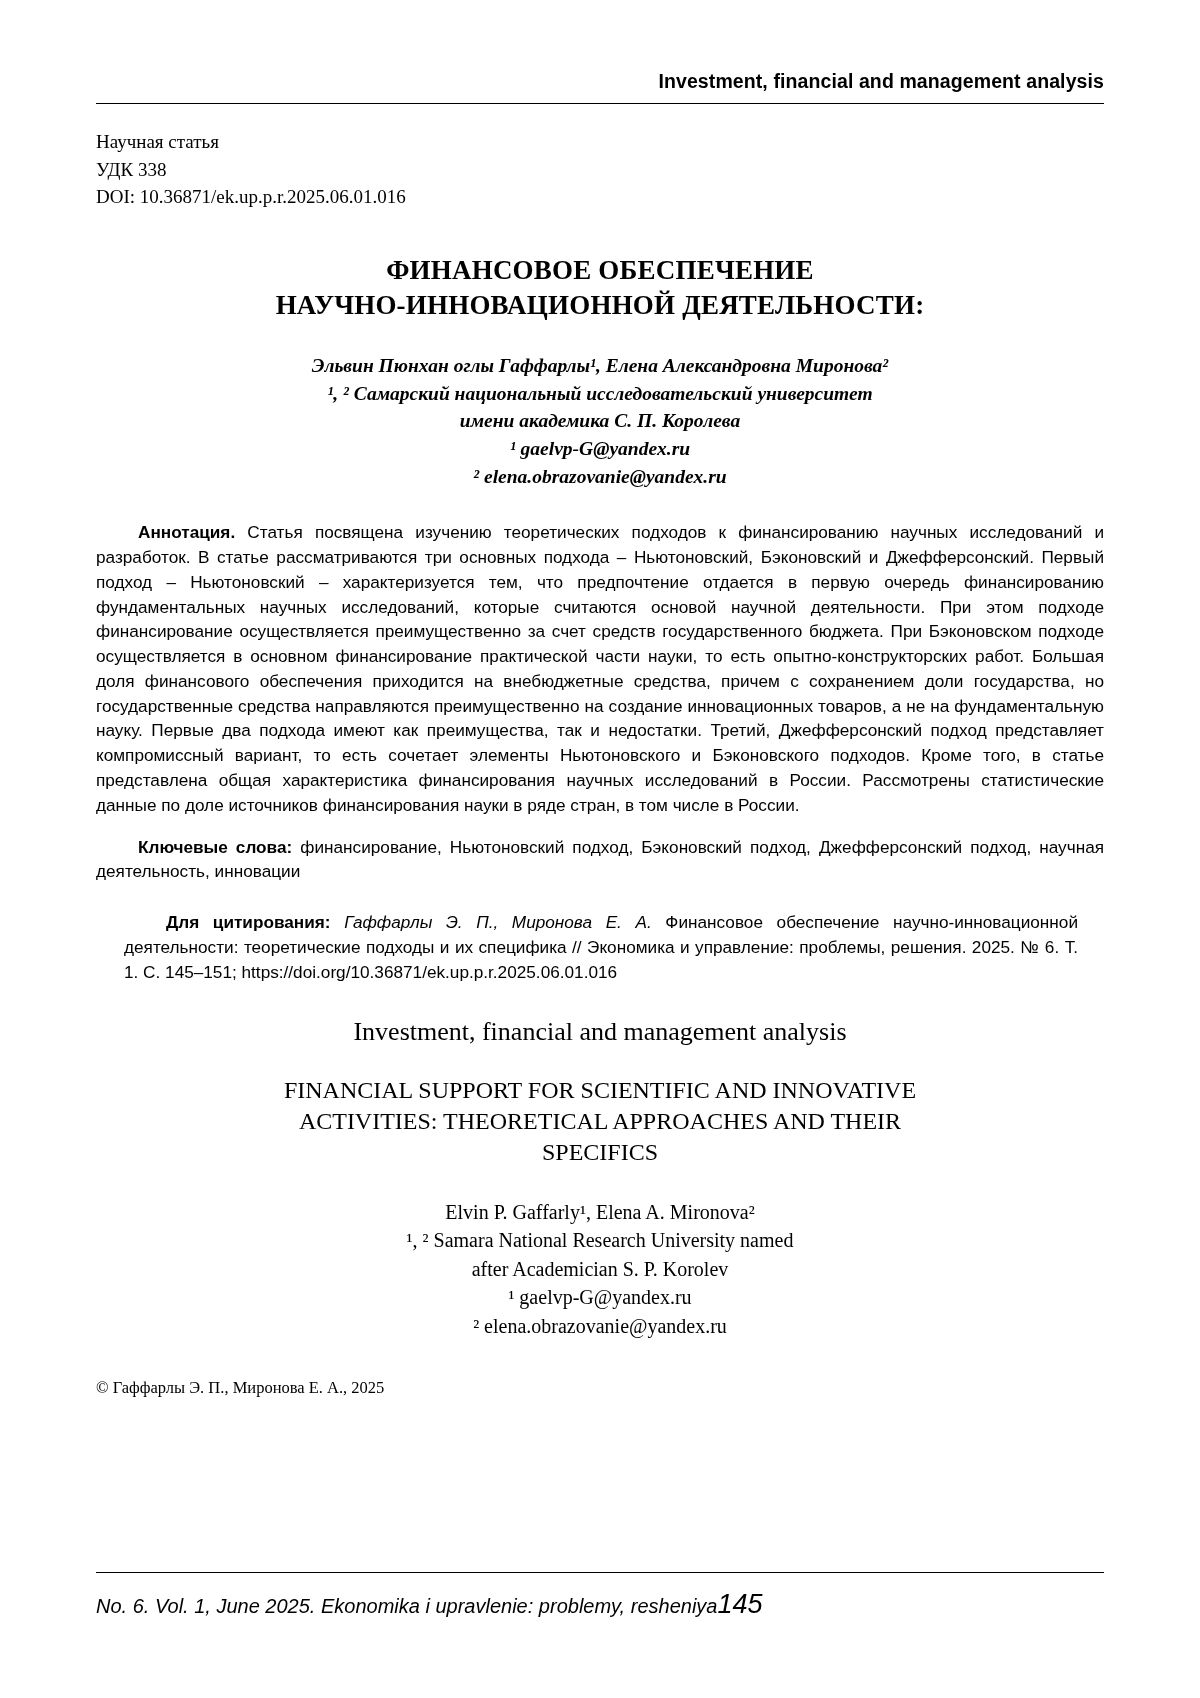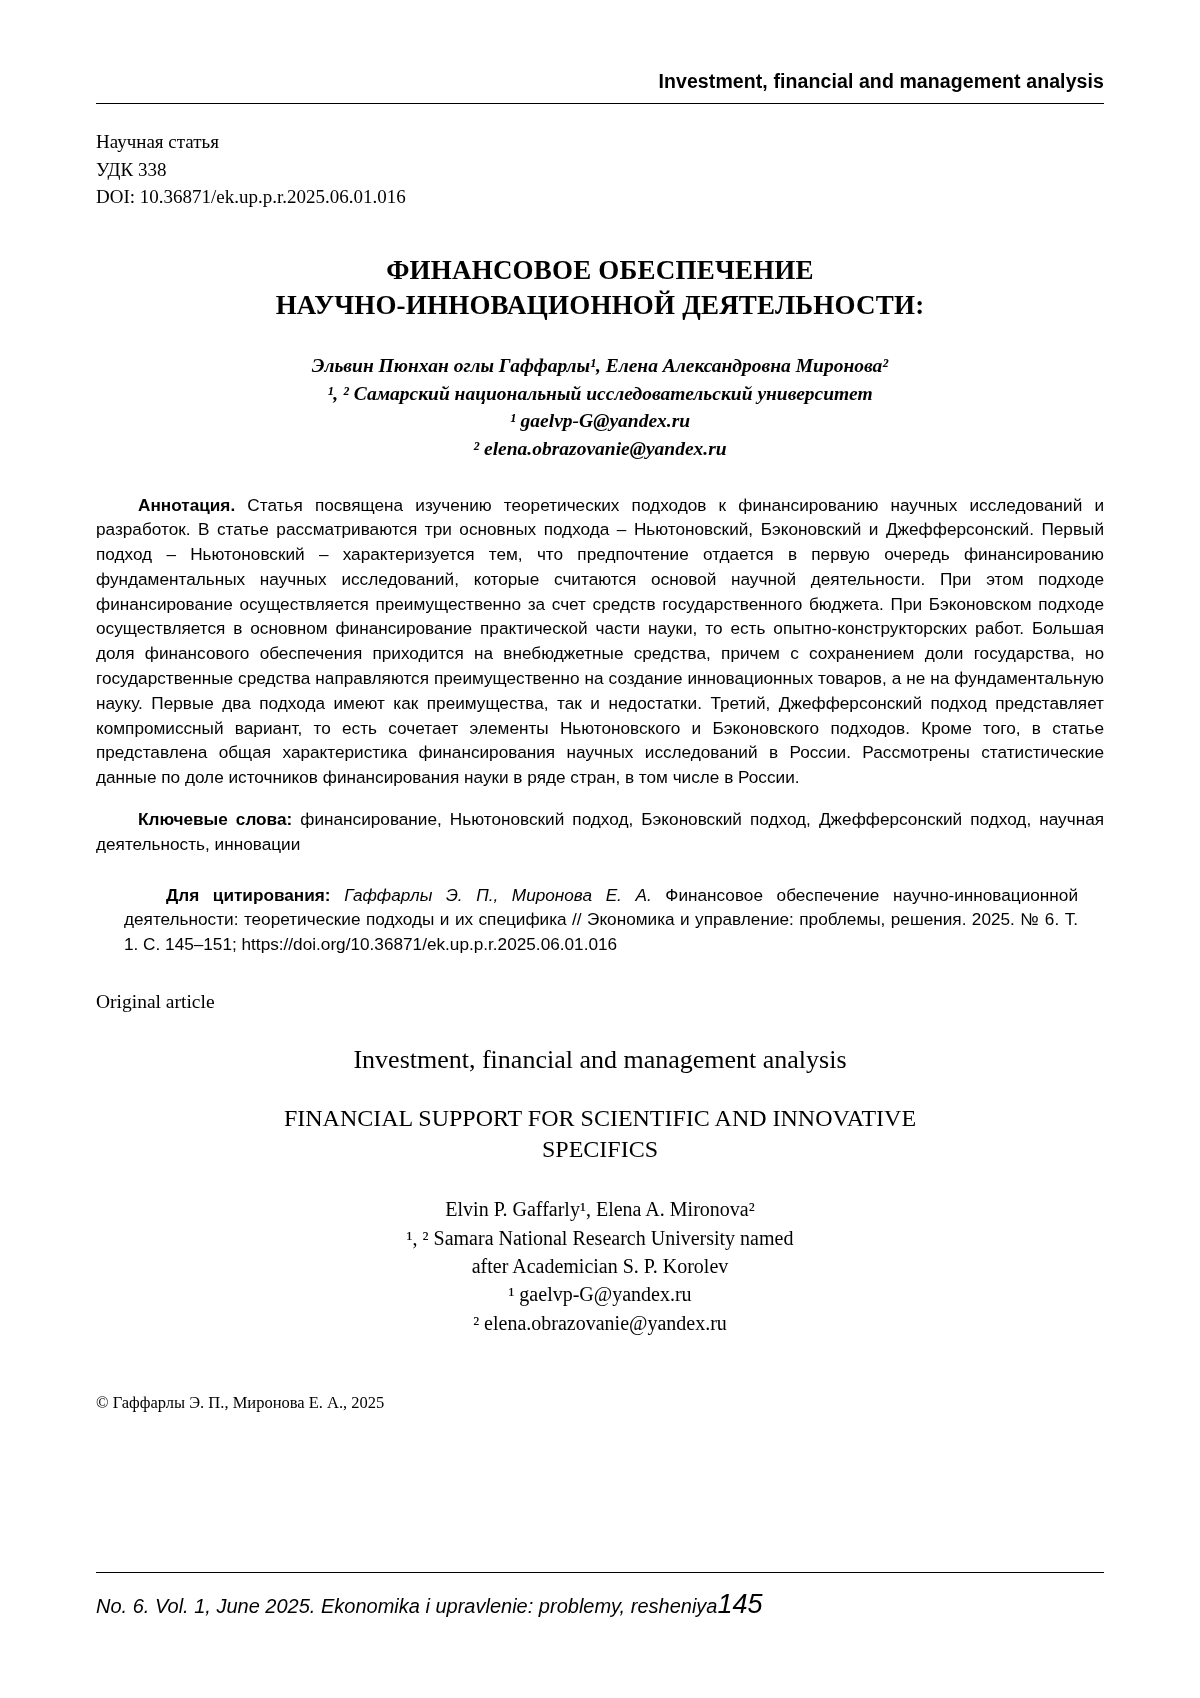--- a/index.html
+++ b/index.html
@@ -126,21 +126,21 @@
     font-family: "Liberation Serif", serif;
     font-size: 20px;
     line-height: 1.42;
     text-align: center;
     margin-top: 30px;
   }
 
   .copyright {
     font-family: "Liberation Serif", serif;
     font-size: 16.5px;
-    margin-top: 56px;
+    margin-top: 38px;
   }
 
   
   .footer {
     position: absolute;
     left: 96px;
     right: 96px;
     bottom: 78px;
   }
   .rule-bottom {
@@ -178,36 +178,37 @@
     </div>
 
     <div class="title-ru">
       <div>ФИНАНСОВОЕ ОБЕСПЕЧЕНИЕ</div>
       <div>НАУЧНО-ИННОВАЦИОННОЙ ДЕЯТЕЛЬНОСТИ:</div>
     </div>
 
     <div class="authors-ru">
       <div>Эльвин Пюнхан оглы Гаффарлы¹, Елена Александровна Миронова²</div>
       <div>¹, ² Самарский национальный исследовательский университет</div>
+      <div>имени академика С. П. Королева</div>
       <div class="email-ru">¹ gaelvp-G@yandex.ru</div>
       <div class="email-ru">² elena.obrazovanie@yandex.ru</div>
     </div>
 
     <p class="abstract"><b>Аннотация.</b> <span>Статья посвящена изучению теоретических подходов к финансированию научных исследований и разработок. В статье рассматриваются три основных подхода – Ньютоновский, Бэконовский и Джефферсонский. Первый подход – Ньютоновский – характеризуется тем, что предпочтение отдается в первую очередь финансированию фундаментальных научных исследований, которые считаются основой научной деятельности. При этом подходе финансирование осуществляется преимущественно за счет средств государственного бюджета. При Бэконовском подходе осуществляется в основном финансирование практической части науки, то есть опытно-конструкторских работ. Большая доля финансового обеспечения приходится на внебюджетные средства, причем с сохранением доли государства, но государственные средства направляются преимущественно на создание инновационных товаров, а не на фундаментальную науку. Первые два подхода имеют как преимущества, так и недостатки. Третий, Джефферсонский подход представляет компромиссный вариант, то есть сочетает элементы Ньютоновского и Бэконовского подходов. Кроме того, в статье представлена общая характеристика финансирования научных исследований в России. Рассмотрены статистические данные по доле источников финансирования науки в ряде стран, в том числе в России.</span></p>
 
     <p class="keywords"><b>Ключевые слова:</b> <span>финансирование, Ньютоновский подход, Бэконовский подход, Джефферсонский подход, научная деятельность, инновации</span></p>
 
     <p class="citation"><b>Для цитирования:</b> <i>Гаффарлы Э. П., Миронова Е. А.</i> <span>Финансовое обеспечение научно-инновационной деятельности: теоретические подходы и их специфика // Экономика и управление: проблемы, решения. 2025. № 6. Т. 1. С. 145–151; https://doi.org/10.36871/ek.up.p.r.2025.06.01.016</span></p>
 
-    <div class="original-article">Original article</div>
 
     <div class="section-en">Investment, financial and management analysis</div>
 
     <div class="title-en">
       <div>FINANCIAL SUPPORT FOR SCIENTIFIC AND INNOVATIVE</div>
+      <div>ACTIVITIES: THEORETICAL APPROACHES AND THEIR</div>
       <div>SPECIFICS</div>
     </div>
 
     <div class="authors-en">
       <div>Elvin P. Gaffarly¹, Elena A. Mironova²</div>
       <div>¹, ² Samara National Research University named</div>
       <div>after Academician S. P. Korolev</div>
       <div>¹ gaelvp-G@yandex.ru</div>
       <div>² elena.obrazovanie@yandex.ru</div>
     </div>

